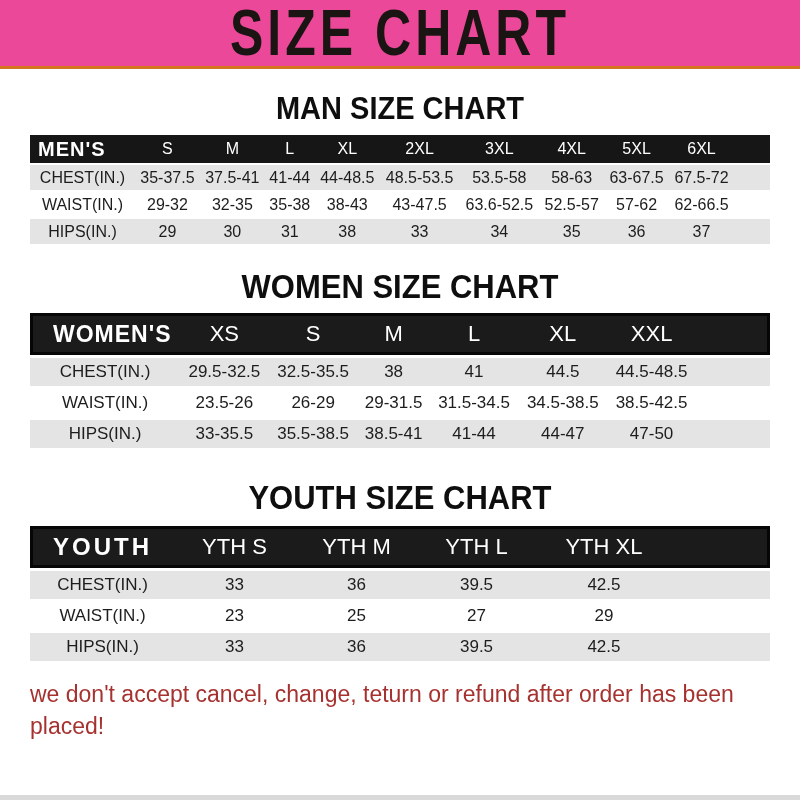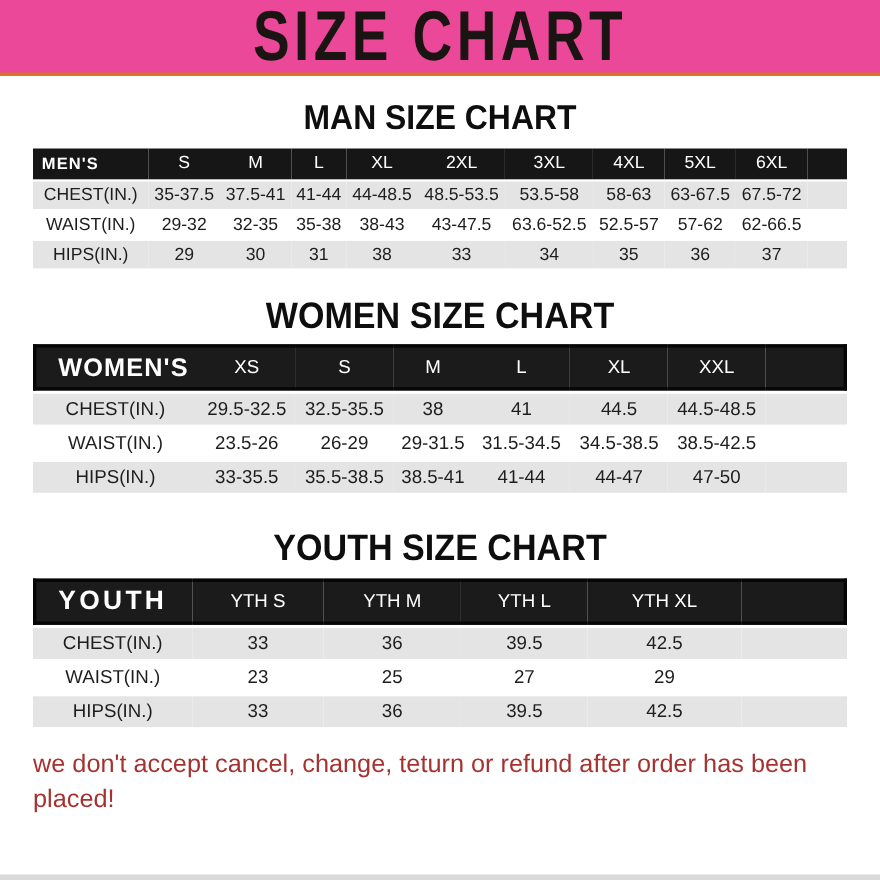--- a/index.html
+++ b/index.html
@@ -62,39 +62,39 @@
     text-align: center;
     padding: 0 2px;
     white-space: nowrap;
   }
 
   
   thead th {
     background: #161616;
     color: #ffffff;
     font-weight: normal;
-    font-size: 17px;
+    font-size: 22px;
   }
   .t-men thead th { height: 28px; font-size: 16px; }
   .t-women thead th, .t-youth thead th {
     height: 36px;
     border-top: 3px solid #060606;
     border-bottom: 3px solid #060606;
     background: #1b1b1b;
   }
   .t-women thead th:first-child, .t-youth thead th:first-child { border-left: 3px solid #060606; padding-left: 20px; }
   .t-women thead th:last-child,  .t-youth thead th:last-child  { border-right: 3px solid #060606; }
 
   thead th.label {
     text-align: left;
     padding-left: 8px;
     font-weight: bold;
     letter-spacing: 1px;
   }
-  .t-men thead th.label   { font-size: 15px; }
+  .t-men thead th.label   { font-size: 20px; }
   .t-women thead th.label { font-size: 23px; }
   .t-youth thead th.label { font-size: 24px; letter-spacing: 3px; }
 
   
   tbody td {
     color: #1d1d1d;
     background: #ffffff;
   }
   .t-men tbody td   { height: 25px; font-size: 16px; }
   .t-women tbody td { height: 28px; font-size: 17px; }

